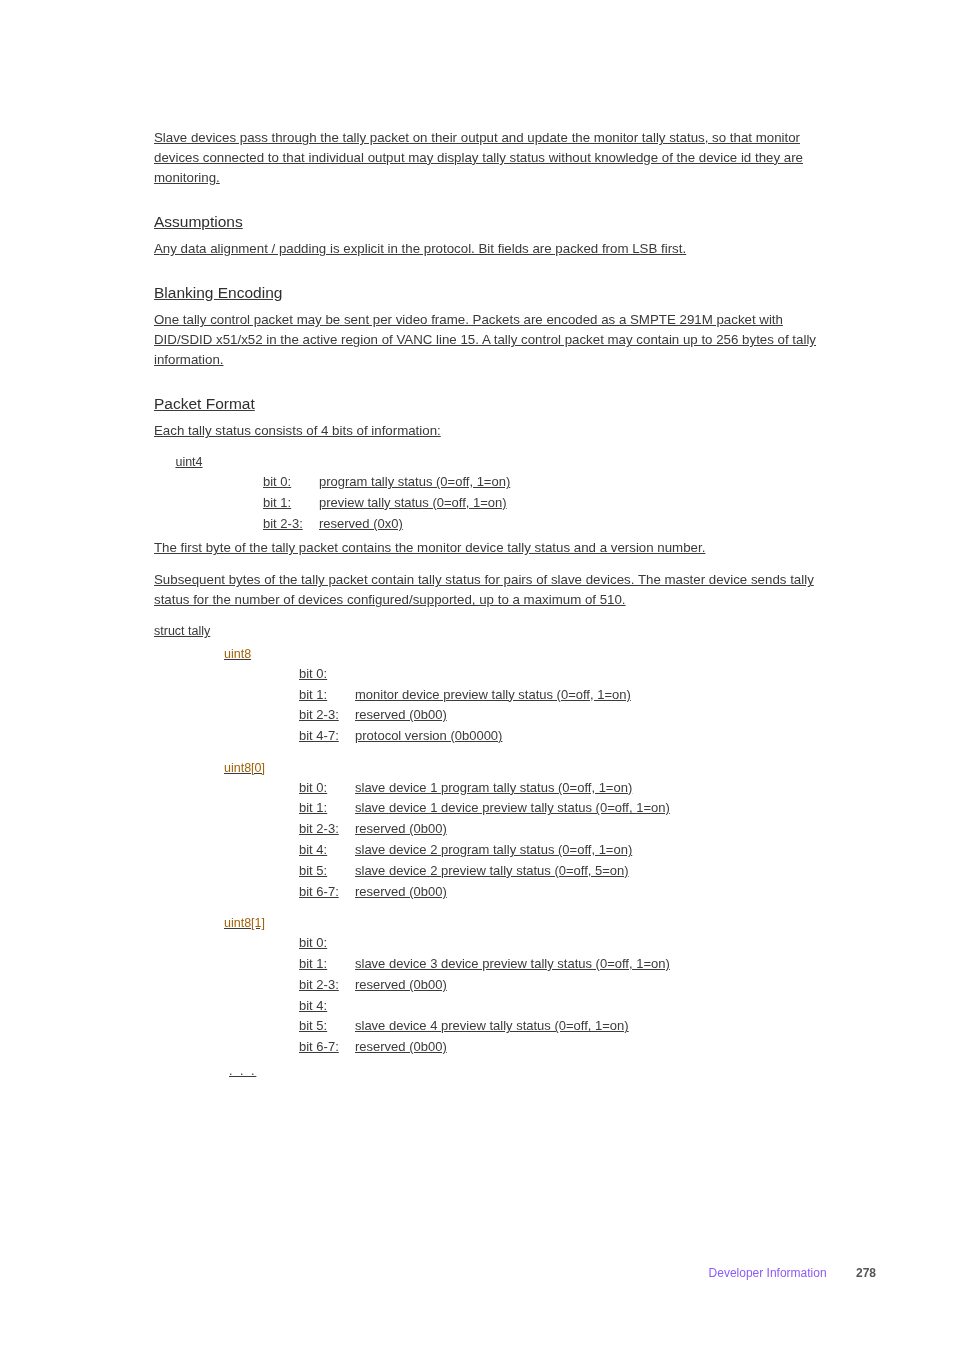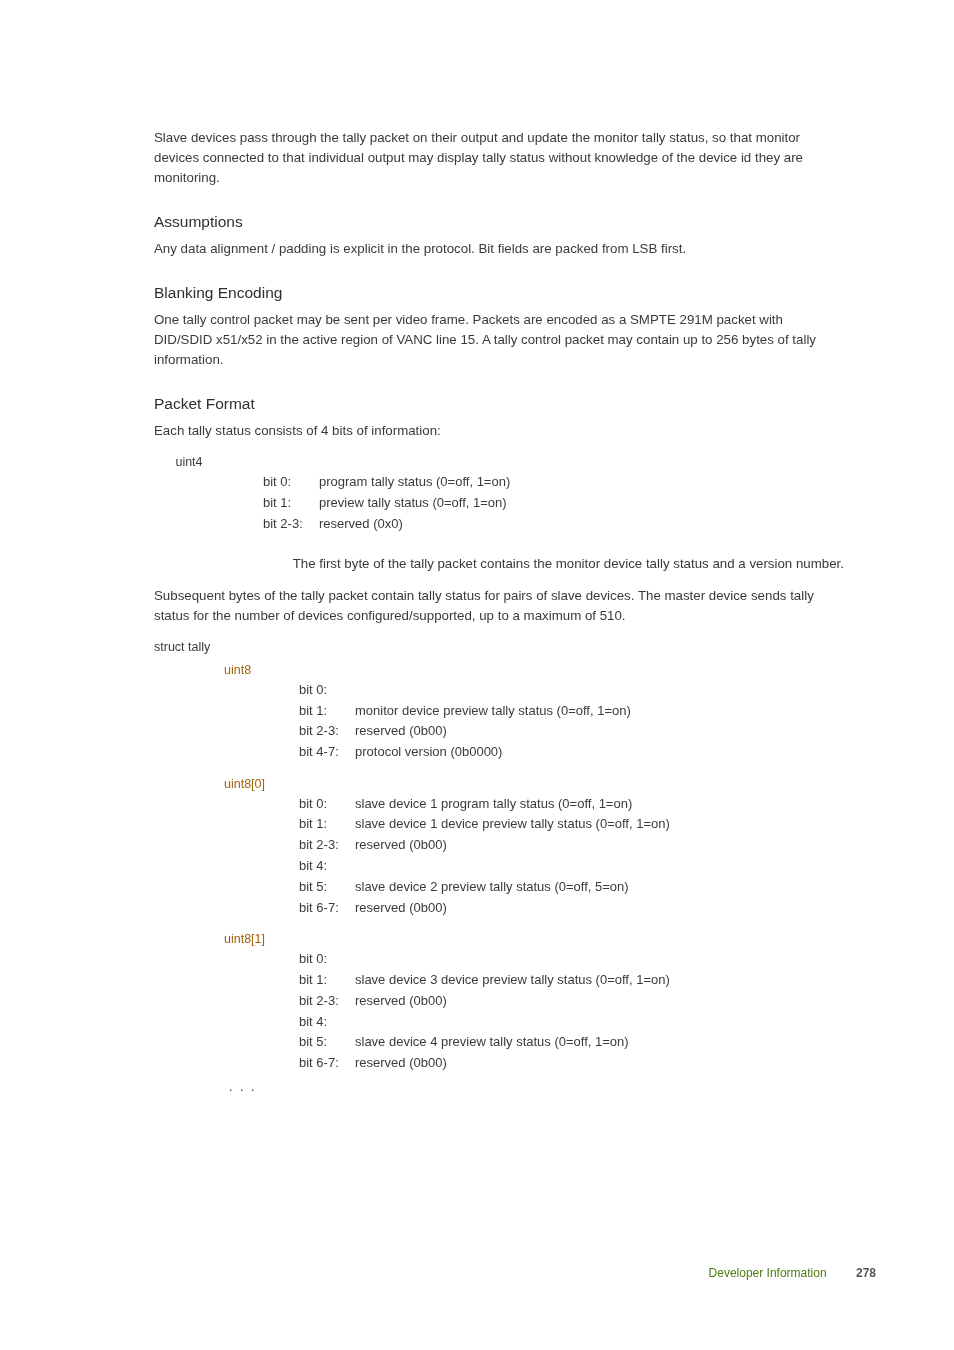--- a/index.html
+++ b/index.html
@@ -12,20 +12,21 @@
     font-size: 13.3px;
     line-height: 1.5;
     width: 954px;
   }
   .page {
     width: 954px;
     height: 1350px;
     position: relative;
     padding: 128px 110px 60px 154px;
     box-sizing: border-box;
+    text-decoration: underline;
   }
   p { margin: 0 0 12px 0; font-weight: 400; color: #3a3a3a; }
   .section-h {
     font-size: 15.5px;
     font-weight: 500;
     color: #2e2e2e;
     margin: 22px 0 6px 0;
   }
   .struct-row {
     display: flex;
@@ -55,21 +56,21 @@
   .hdr-two-col .left { width: 70px; flex:0 0 70px; font-size:12.5px;text-align:center; }
   .hdr-two-col .right { font-size:12.5px; }
   .ellipsis { margin-left: 75px; font-size: 12.5px; letter-spacing: 2px; margin-top:4px;}
   .footer {
     position: absolute;
     bottom: 68px;
     right: 78px;
     font-size: 12px;
     color: #8a8a8a;
   }
-  .footer .section { color: #4d7c0f; padding-left: 8px; }
+  .footer .section { color: #8b5cf6; padding-left: 8px; }
   .footer .pageno { color: #555; font-weight: 600; margin-left: 26px; text-align: center; }
   .group-gap { height: 8px; }
   .struct-header { font-size: 12.5px; margin-top: 6px;}
 </style>
 </head>
 <body>
 
 <div class="page">
 
   <p>Slave devices pass through the tally packet on their output and update the monitor tally status, so that monitor devices connected to that individual output may display tally status without knowledge of the device id they are monitoring.</p>
@@ -95,21 +96,21 @@
     <div class="bit-row">
         <div class="bit-key">bit 1:</div>
         <div class="bit-val">preview tally status (0=off, 1=on)</div>
       </div>
     <div class="bit-row">
         <div class="bit-key">bit 2-3:</div>
         <div class="bit-val">reserved (0x0)</div>
       </div>
   </div>
 
-  <p style="margin-top:20px;text-align:right;">The first byte of the tally packet contains the monitor device tally status and a version number.</p>
+  <p style="margin-top:4px;">The first byte of the tally packet contains the monitor device tally status and a version number.</p>
   <p>Subsequent bytes of the tally packet contain tally status for pairs of slave devices. The master device sends tally status for the number of devices configured/supported, up to a maximum of 510.</p>
 
   <div class="struct-header">struct tally</div>
 
   <div class="struct-row">
     <div class="struct-label"></div>
     <div class="struct-type">uint8</div>
   </div>
   <div class="bits-table">
     <div class="bit-row">
@@ -142,20 +143,21 @@
     <div class="bit-row">
         <div class="bit-key">bit 1:</div>
         <div class="bit-val">slave device 1 device preview tally status (0=off, 1=on)</div>
       </div>
     <div class="bit-row">
         <div class="bit-key">bit 2-3:</div>
         <div class="bit-val">reserved (0b00)</div>
       </div>
     <div class="bit-row">
         <div class="bit-key">bit 4:</div>
+        <div class="bit-val">slave device 2 program tally status (0=off, 1=on)</div>
       </div>
     <div class="bit-row">
         <div class="bit-key">bit 5:</div>
         <div class="bit-val">slave device 2 preview tally status (0=off, 5=on)</div>
       </div>
     <div class="bit-row">
         <div class="bit-key">bit 6-7:</div>
         <div class="bit-val">reserved (0b00)</div>
       </div>
   </div>

